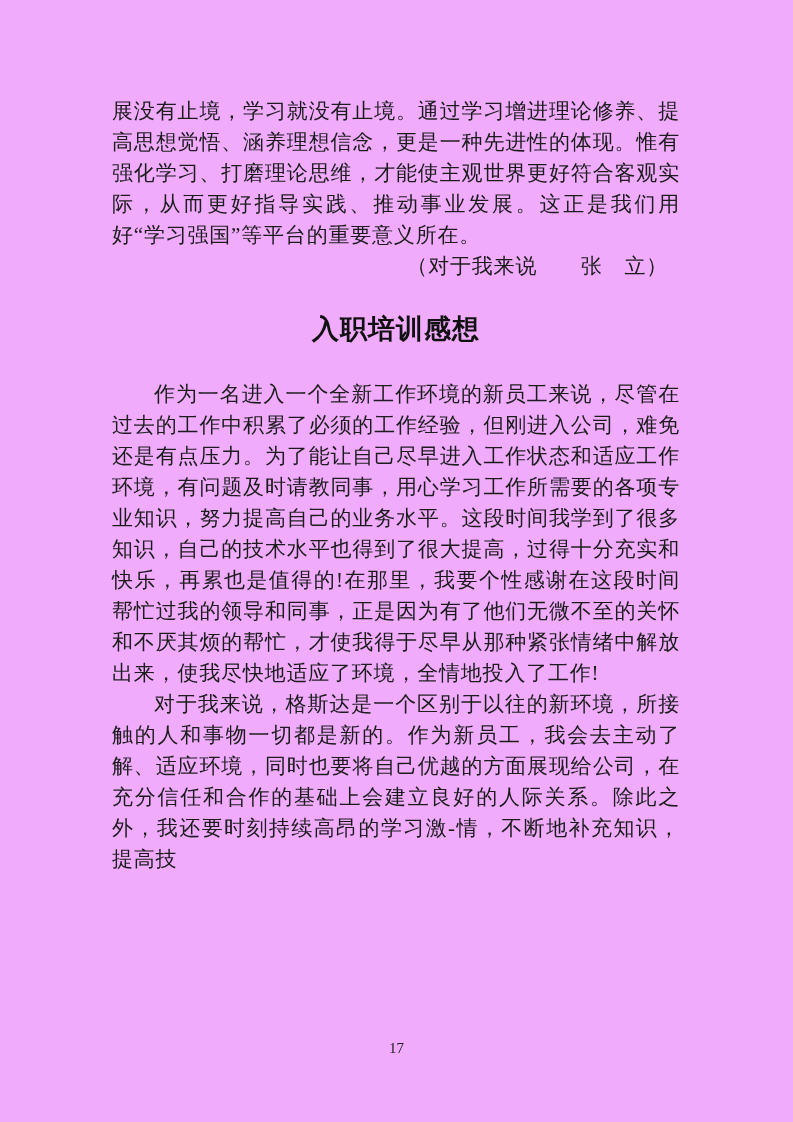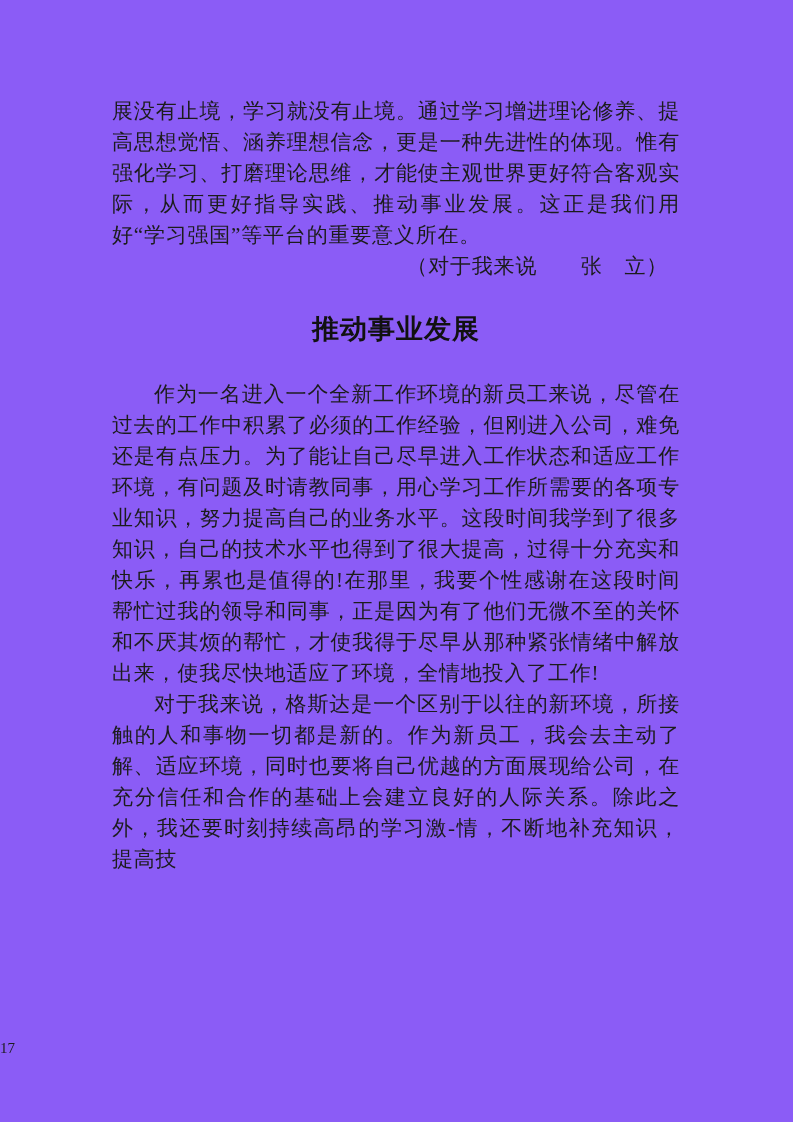--- a/index.html
+++ b/index.html
@@ -4,21 +4,21 @@
 <style>
   html, body {
     margin: 0;
     padding: 0;
     background: #ffffff;
   }
   .page {
     position: relative;
     width: 793px;
     height: 1122px;
-    background: #8b5cf6;
+    background: #f0abfc;
     overflow: hidden;
     font-family: "Liberation Serif", "DejaVu Serif", serif;
     color: #1c1c1c;
   }
   .content {
     position: absolute;
     left: 112px;
     top: 96px;
     width: 568px;
   }
@@ -50,37 +50,38 @@
     text-align: center;
     letter-spacing: 1px;
     color: #111111;
     font-family: "Liberation Sans", "DejaVu Sans", sans-serif;
   }
   .page-number {
     position: absolute;
     top: 1038px;
     left: 0;
     width: 100%;
+    text-align: center;
     font-size: 15px;
     line-height: 20px;
     color: #1c1c1c;
     font-family: "Liberation Serif", "DejaVu Serif", serif;
   }
 </style>
 </head>
 <body>
 
 <div class="page">
   <div class="content">
 
     <p class="body-text">展没有止境，学习就没有止境。通过学习增进理论修养、提高思想觉悟、涵养理想信念，更是一种先进性的体现。惟有强化学习、打磨理论思维，才能使主观世界更好符合客观实际，从而更好指导实践、推动事业发展。这正是我们用好“学习强国”等平台的重要意义所在。</p>
 
     <p class="attribution">（对于我来说　　张　立）</p>
 
-    <h1 class="article-title">推动事业发展</h1>
+    <h1 class="article-title">入职培训感想</h1>
 
     <p class="body-text indent">作为一名进入一个全新工作环境的新员工来说，尽管在过去的工作中积累了必须的工作经验，但刚进入公司，难免还是有点压力。为了能让自己尽早进入工作状态和适应工作环境，有问题及时请教同事，用心学习工作所需要的各项专业知识，努力提高自己的业务水平。这段时间我学到了很多知识，自己的技术水平也得到了很大提高，过得十分充实和快乐，再累也是值得的!在那里，我要个性感谢在这段时间帮忙过我的领导和同事，正是因为有了他们无微不至的关怀和不厌其烦的帮忙，才使我得于尽早从那种紧张情绪中解放出来，使我尽快地适应了环境，全情地投入了工作!</p>
 
 
     <p class="body-text indent">对于我来说，格斯达是一个区别于以往的新环境，所接触的人和事物一切都是新的。作为新员工，我会去主动了解、适应环境，同时也要将自己优越的方面展现给公司，在充分信任和合作的基础上会建立良好的人际关系。除此之外，我还要时刻持续高昂的学习激-情，不断地补充知识，提高技</p>
 
   </div>
 
   <div class="page-number">17</div>
 </div>

